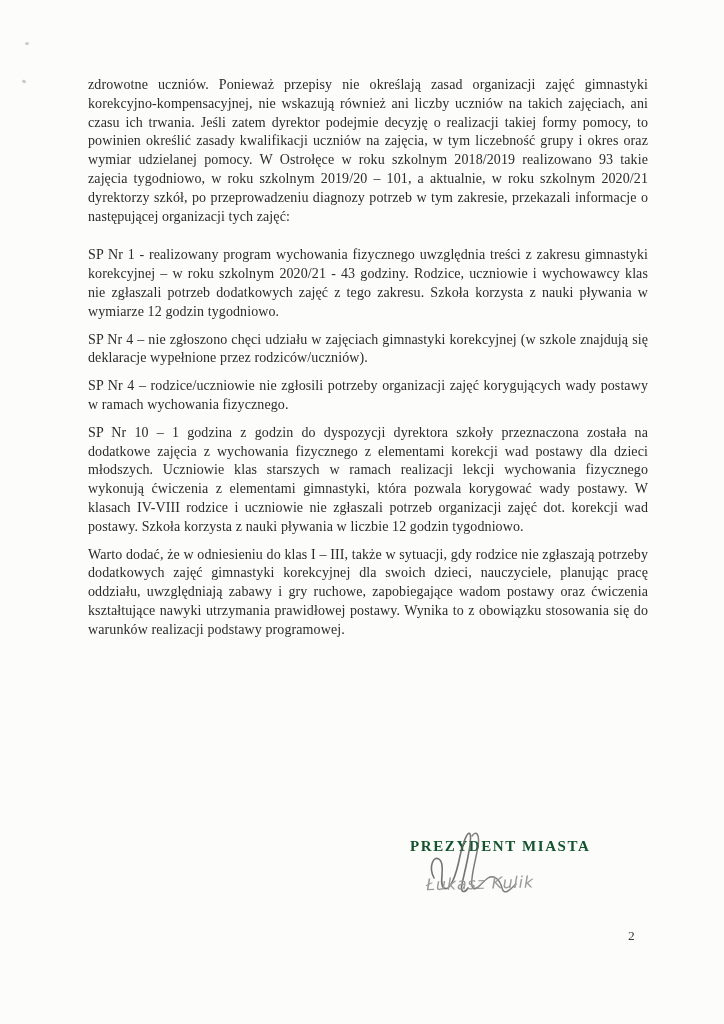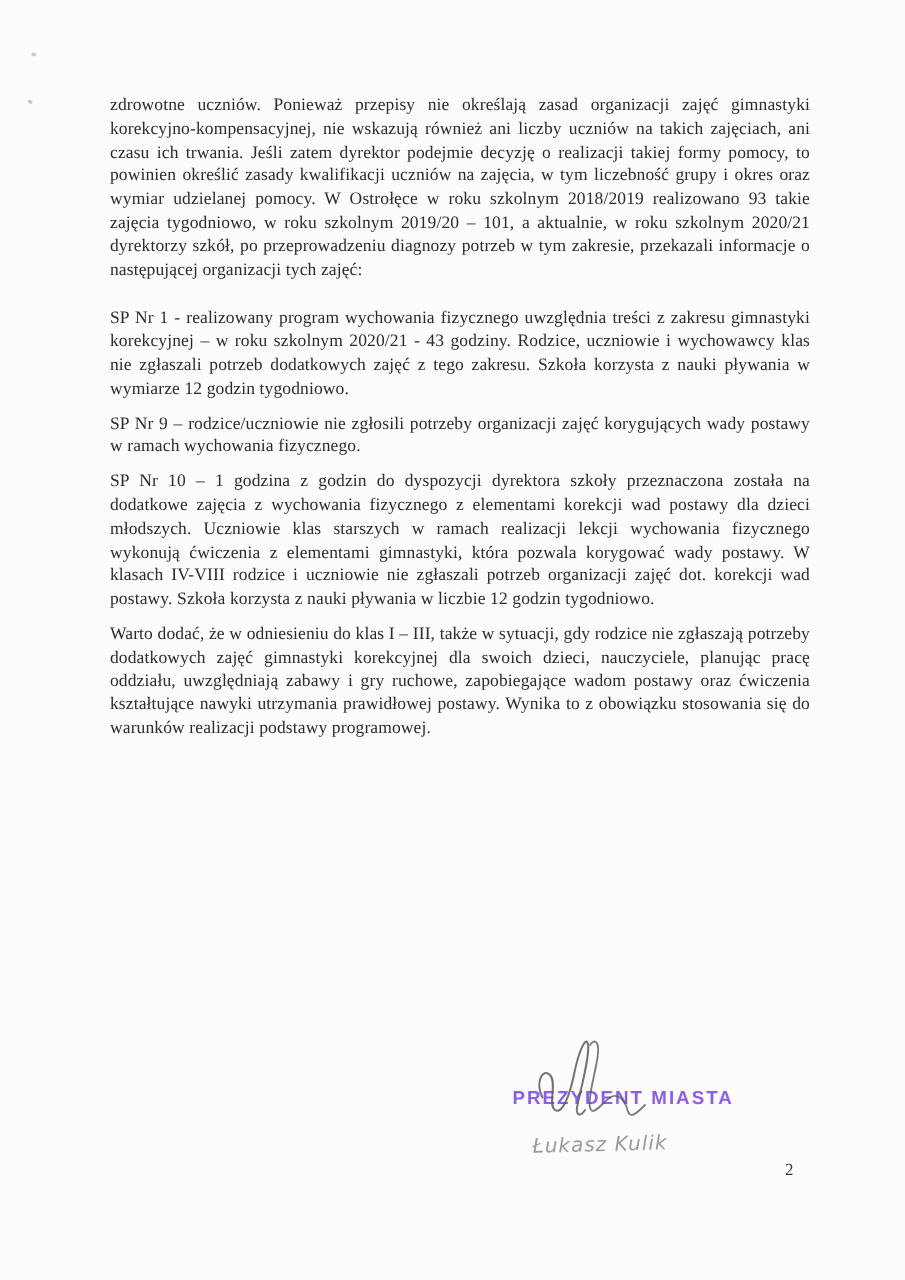--- a/index.html
+++ b/index.html
@@ -47,27 +47,26 @@
   .speck.s2 { left: 22px; top: 80px; transform: rotate(20deg); }
   
   .signature {
     position: absolute;
     left: 398px;
     top: 838px;
     width: 200px;
     text-align: left;
   }
   .sig-title {
-    font-family: Liberation Sans, sans-serif;
+    font-family: Liberation Serif, serif;
     font-size: 15px;
     font-weight: 600;
     letter-spacing: 1.6px;
-    color: #8b5cf6;
+    color: #14532d;
     margin-left: 12px;
-    margin-top: 32px;
   }
   .sig-name {
     font-family: "DejaVu Sans", "Liberation Sans", sans-serif;
     font-style: italic;
     font-size: 16px;
     letter-spacing: 0.8px;
     color: #9a9a98;
     margin: 18px 0 0 28px;
     transform: rotate(-1.5deg);
   }
@@ -92,21 +91,22 @@
 <body>
 
 <div class="page">
 
   <span class="speck s1"></span>
   <span class="speck s2"></span>
 
   <div class="content">
     <p class="intro">zdrowotne uczniów. Ponieważ przepisy nie określają zasad organizacji zajęć gimnastyki korekcyjno-kompensacyjnej, nie wskazują również ani liczby uczniów na takich zajęciach, ani czasu ich trwania. Jeśli zatem dyrektor podejmie decyzję o realizacji takiej formy pomocy, to powinien określić zasady kwalifikacji uczniów na zajęcia, w tym liczebność grupy i okres oraz wymiar udzielanej pomocy. W Ostrołęce w roku szkolnym 2018/2019 realizowano 93 takie zajęcia tygodniowo, w roku szkolnym 2019/20 – 101, a aktualnie, w roku szkolnym 2020/21 dyrektorzy szkół, po przeprowadzeniu diagnozy potrzeb w tym zakresie, przekazali informacje o następującej organizacji tych zajęć:</p>
     <p>SP Nr 1 - realizowany program wychowania fizycznego uwzględnia treści z zakresu gimnastyki korekcyjnej – w roku szkolnym 2020/21  - 43 godziny.  Rodzice, uczniowie i wychowawcy klas nie zgłaszali potrzeb dodatkowych zajęć z tego zakresu. Szkoła korzysta z nauki pływania w wymiarze 12 godzin tygodniowo.</p>
-    <p>SP Nr 9 – rodzice/uczniowie nie zgłosili potrzeby organizacji zajęć korygujących wady postawy w ramach wychowania fizycznego.</p>
+    <p>SP Nr 4 – nie zgłoszono chęci udziału w zajęciach gimnastyki korekcyjnej (w szkole znajdują się deklaracje wypełnione przez rodziców/uczniów).</p>
+    <p>SP Nr 4 – rodzice/uczniowie nie zgłosili potrzeby organizacji zajęć korygujących wady postawy w ramach wychowania fizycznego.</p>
     <p>SP Nr 10 – 1 godzina z godzin do dyspozycji dyrektora szkoły przeznaczona została na dodatkowe zajęcia z wychowania fizycznego z elementami korekcji wad postawy dla dzieci młodszych. Uczniowie klas starszych w ramach realizacji lekcji wychowania fizycznego wykonują ćwiczenia z elementami gimnastyki, która pozwala korygować wady postawy. W klasach IV-VIII rodzice i uczniowie nie zgłaszali potrzeb organizacji zajęć dot. korekcji wad postawy. Szkoła korzysta z nauki pływania w liczbie 12 godzin tygodniowo.</p>
     <p>Warto dodać, że w odniesieniu do klas I – III,  także w sytuacji, gdy rodzice  nie zgłaszają potrzeby dodatkowych zajęć gimnastyki korekcyjnej dla swoich dzieci,  nauczyciele, planując pracę oddziału, uwzględniają zabawy i gry ruchowe, zapobiegające wadom postawy oraz ćwiczenia kształtujące nawyki utrzymania prawidłowej postawy. Wynika to z obowiązku stosowania się do warunków realizacji podstawy programowej.</p>
   </div>
 
   <div class="signature">
     <svg class="sig-scribble" viewBox="0 0 100 78" fill="none" xmlns="http://www.w3.org/2000/svg">
       <path d="M14 52 C 8 40, 14 28, 20 34 C 26 40, 18 58, 24 62 C 30 66, 36 50, 40 30 C 43 16, 48 4, 50 8 C 53 14, 45 44, 42 58 C 40 66, 44 68, 48 62" stroke="#5c5c5a" stroke-width="1.6" stroke-linecap="round" opacity="0.85"></path>
       <path d="M52 10 C 56 4, 60 8, 58 20 C 56 34, 50 52, 52 60 C 54 68, 62 56, 68 52 C 74 48, 80 54, 82 62 C 84 70, 90 64, 96 58" stroke="#5c5c5a" stroke-width="1.5" stroke-linecap="round" opacity="0.8"></path>
     </svg>
     <div class="sig-title">PREZYDENT MIASTA</div>

